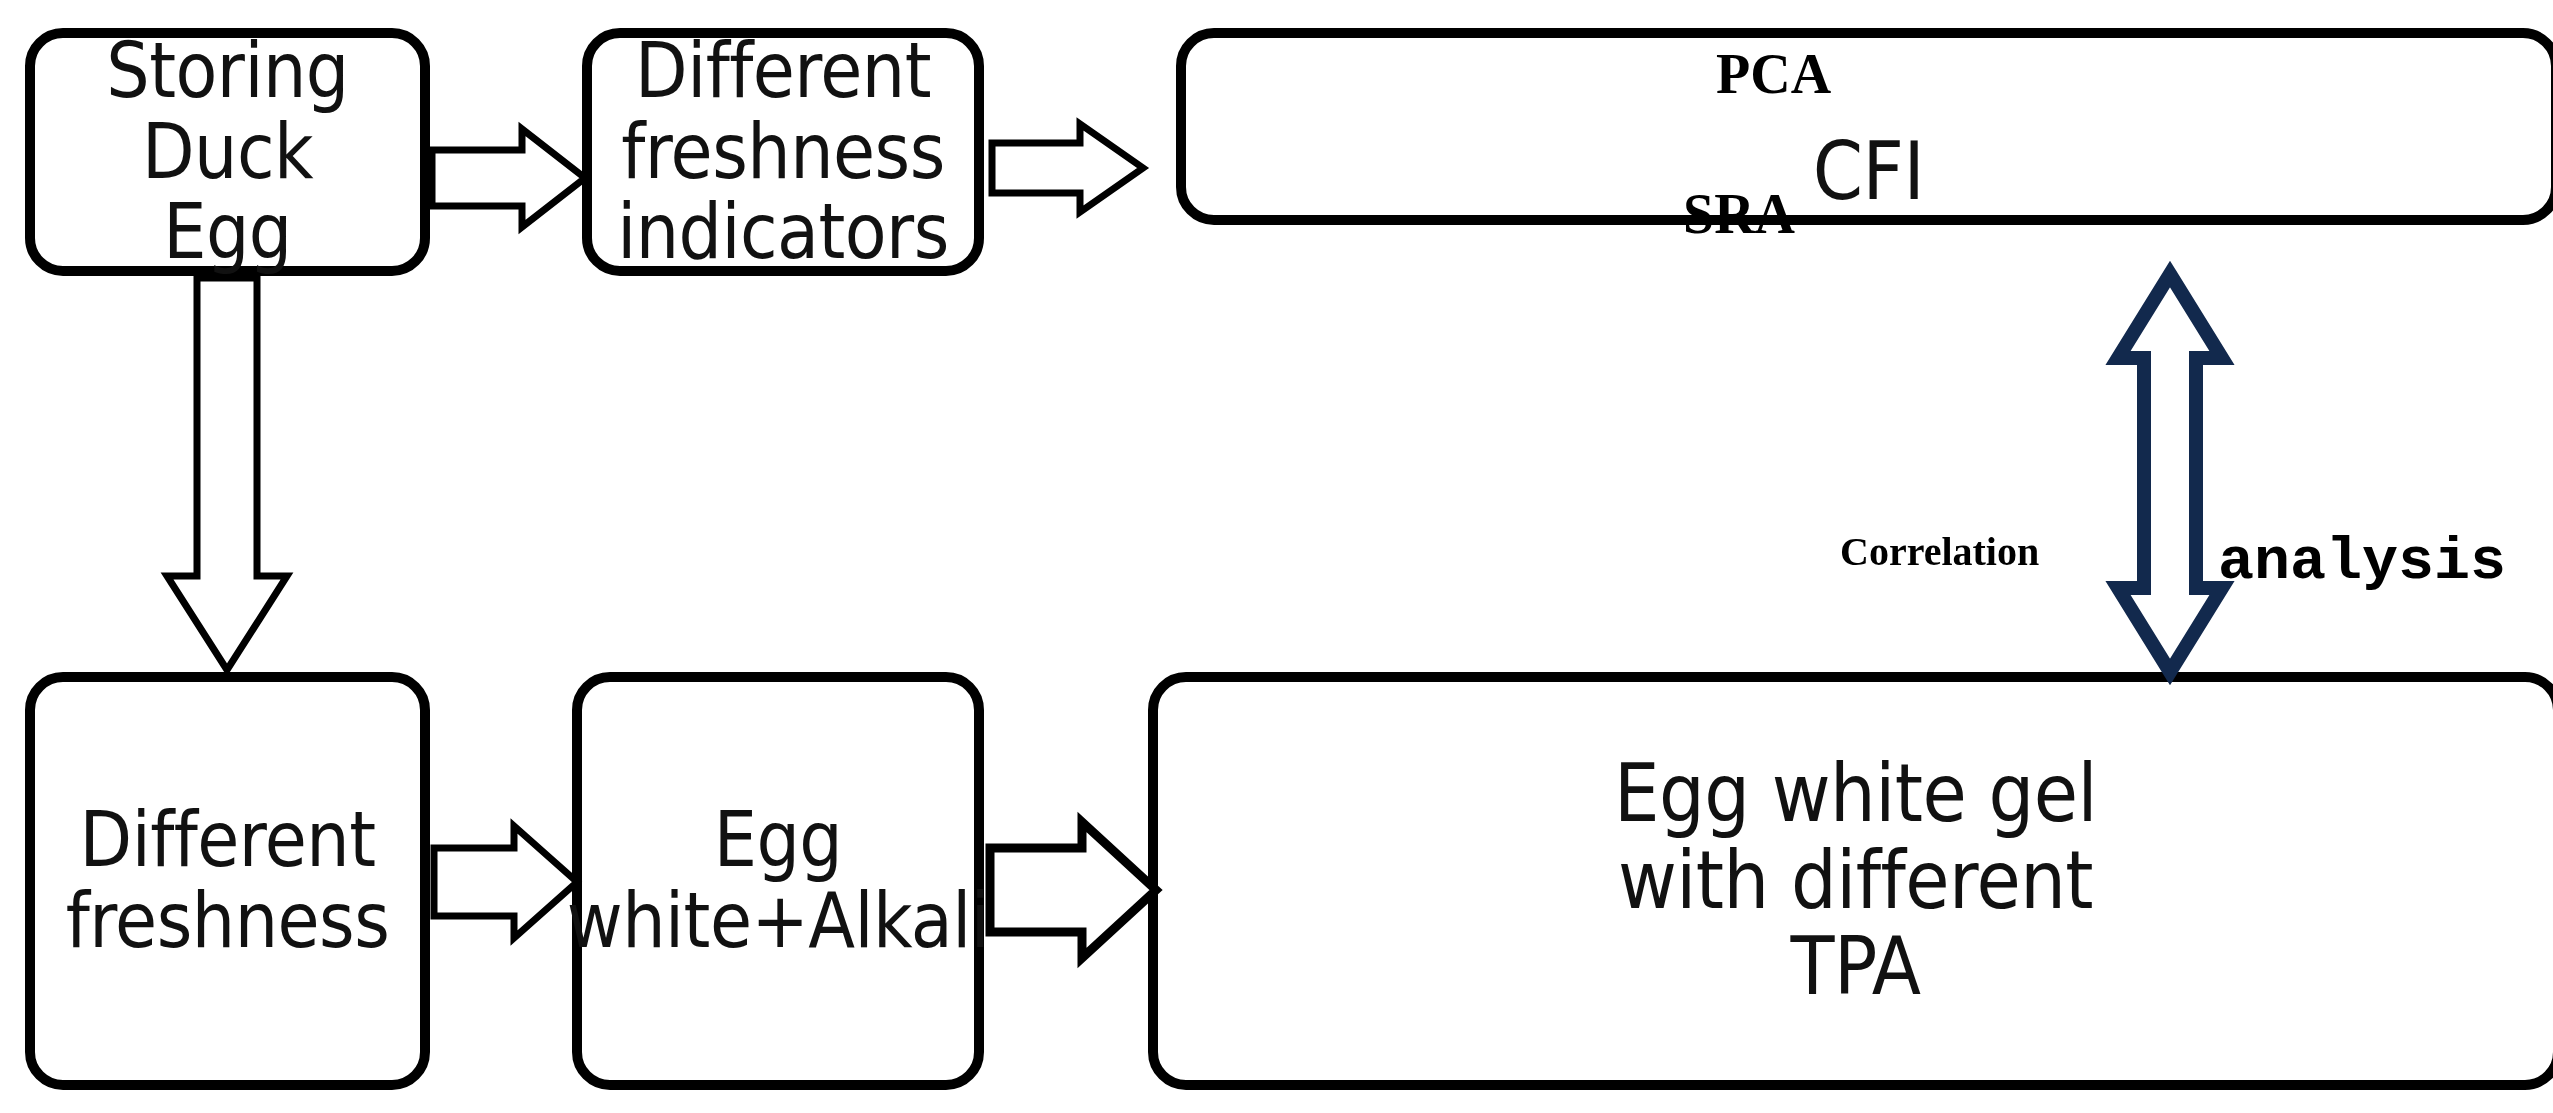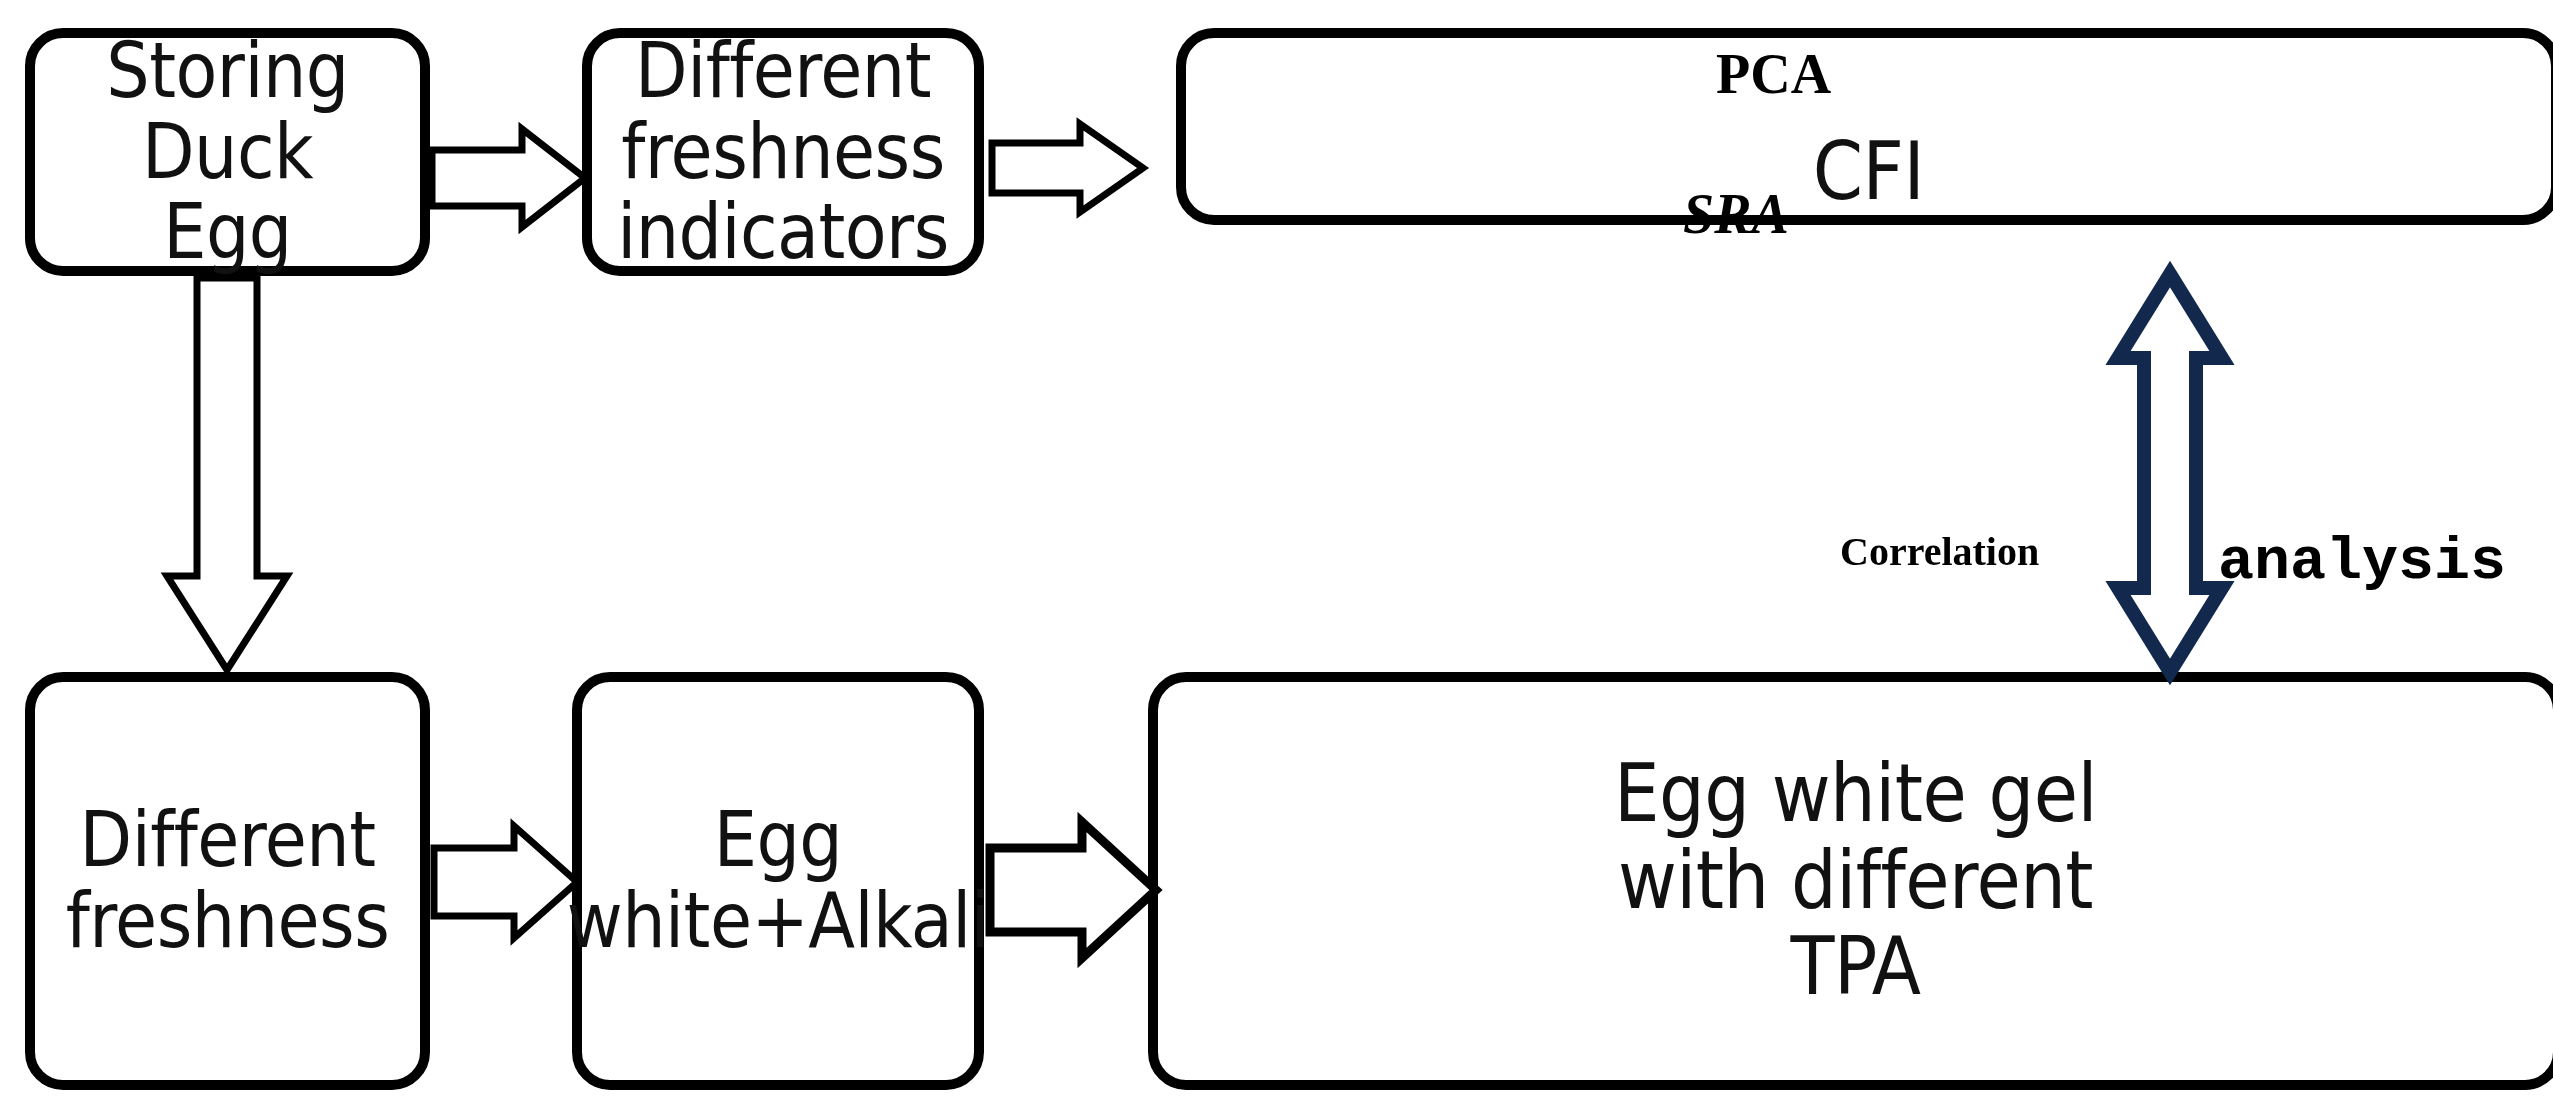--- a/index.html
+++ b/index.html
@@ -45,21 +45,21 @@
   .arrow-svg{position:absolute;overflow:visible;}
   #n-top-left   { left:25px;  top:28px;   width:405px;  height:248px; }
   #n-top-mid    { left:582px; top:28px;   width:402px;  height:248px; }
   #n-top-right  { left:1176px;top:28px;   width:1385px; height:197px;align-items:flex-end; }
   #n-bot-left   { left:25px;  top:672px;  width:405px;  height:418px; }
   #n-bot-mid    { left:572px; top:672px;  width:412px;  height:418px; }
   #n-bot-right  { left:1148px;top:672px;  width:1415px; height:418px; }
   #n-top-right .node-label{ font-size:80px; }
   #n-bot-right .node-label{ font-size:80px; line-height:1.08; }
   #lbl-pca      { left:1683px; top:42px;  font-size:56px;margin-left:33px; }
-  #lbl-sra      { left:1683px; top:182px; font-size:56px;font-style:italic; }
+  #lbl-sra      { left:1683px; top:182px; font-size:56px; }
   #lbl-corr     { left:1840px; top:528px; font-size:40px; }
   #lbl-analysis { left:2218px; top:528px; font-size:60px;font-family:Liberation Mono, monospace; }
 </style>
 </head>
 <body>
 
 <div id="canvas">
 
   <div class="node" id="n-top-left">
     <span class="node-label">Storing Duck

